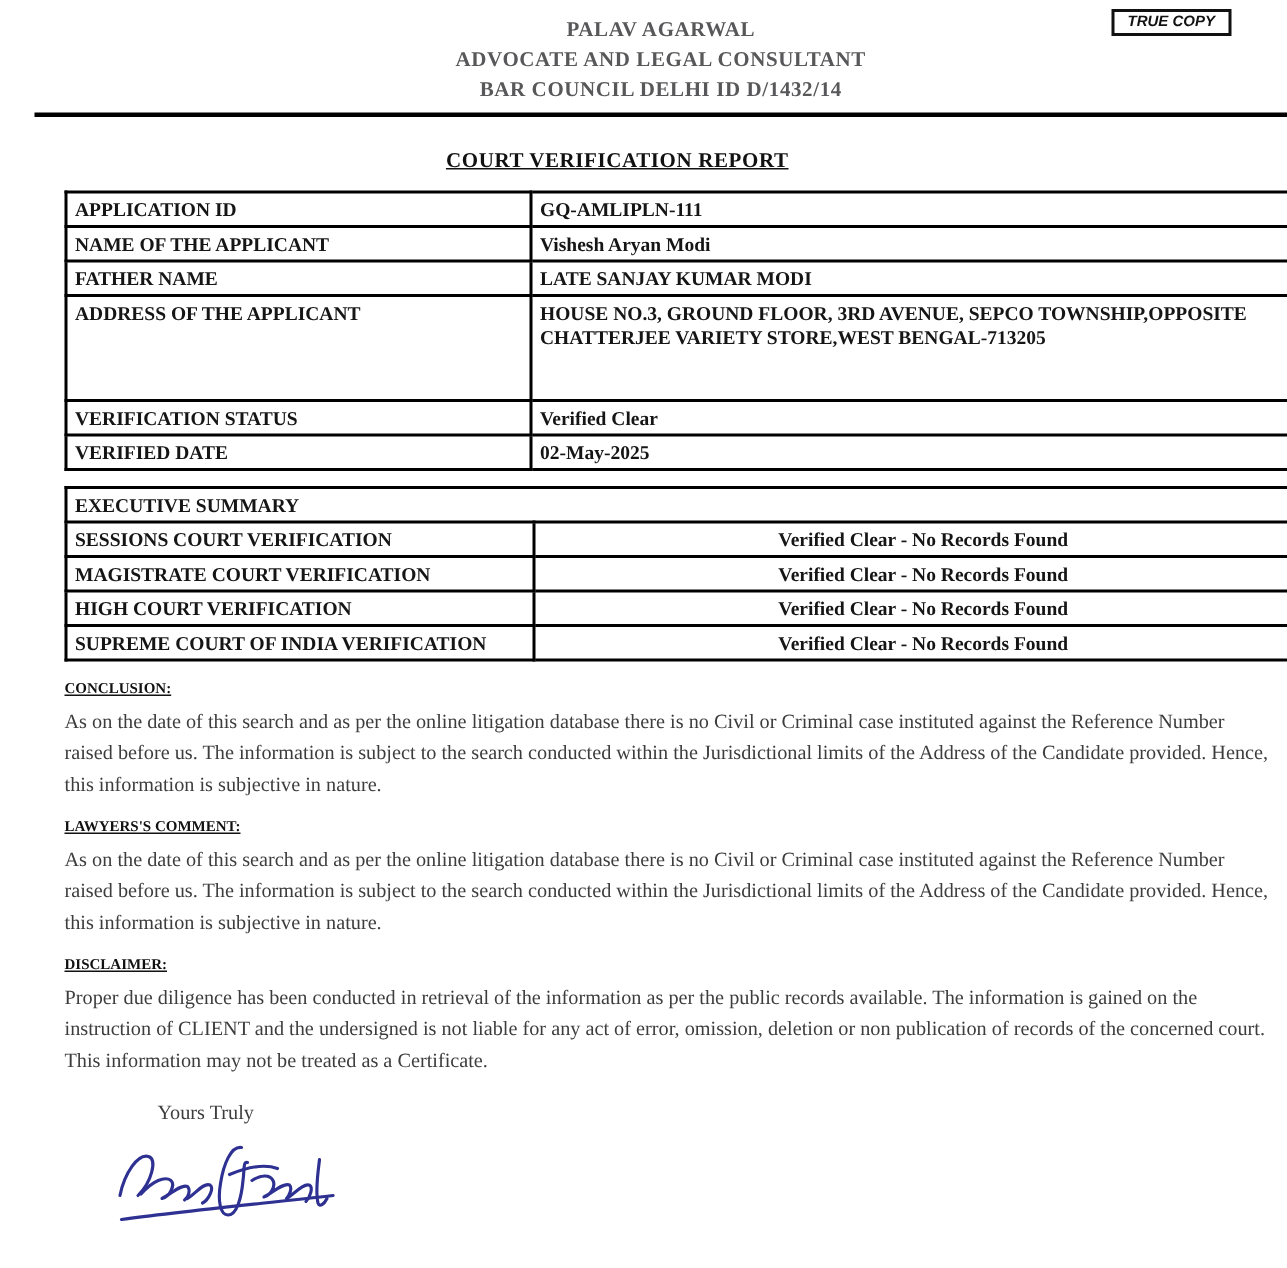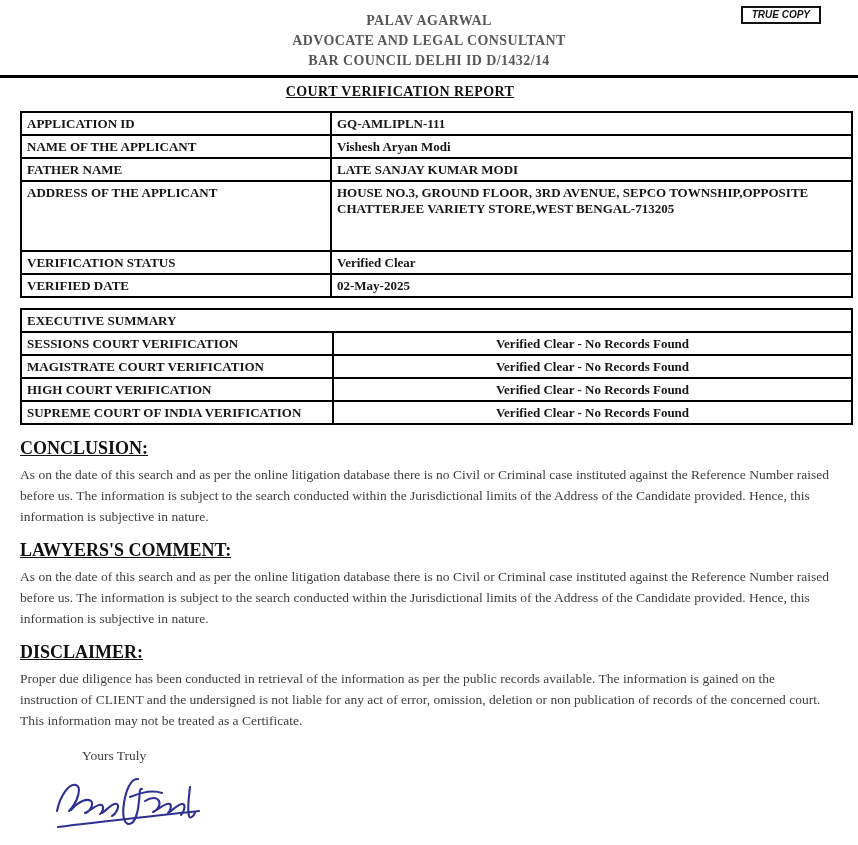--- a/index.html
+++ b/index.html
@@ -4,21 +4,21 @@
 <style>
   * { margin: 0; padding: 0; box-sizing: border-box; }
   html, body { background: #ffffff; }
   body {
     width: 858px; height: 845px;
     font-family: "Liberation Serif", "DejaVu Serif", serif;
     color: #1a1a1a;
     position: relative;
     overflow: hidden;
   }
-  .page { width: 858px; height: 845px; position: relative; }
+  .page { width: 858px; height: 845px; position: relative; padding-left: 23px; }
 
   
   .letterhead {
     padding-top: 11px;
     text-align: center;
     color: #58585a;
     font-weight: bold;
     font-size: 14px;
     line-height: 20px;
     letter-spacing: 0.4px;
@@ -37,21 +37,21 @@
   }
   .rule { width: 858px; height: 3px; background: #000; margin-top: 4px; }
 
   main { padding: 0 8px 0 20px; }
   .report-title {
     text-align: center;
     font-size: 14px;
     font-weight: bold;
     letter-spacing: 0.4px;
     text-decoration: underline;
-    margin: 6px 90px 0 20px;
+    margin: 22px 90px 0 20px;
     color: #111;
   }
 
   table {
     border-collapse: collapse;
     width: 831px;
     table-layout: fixed;
     border-radius: 26px;
   }
   td {
@@ -70,21 +70,21 @@
 
   .summary-table { margin-top: 10px; }
   .summary-table col.c1 { width: 312px; }
   .summary-table col.c2 { width: 519px; }
   .summary-table td { height: 22px; }
   .summary-table .sum-hdr { text-align: left; }
   .summary-table .sum-val { text-align: center; }
 
   .section-heading {
     margin-top: 13px;
-    font-size: 18px;
+    font-size: 10px;
     font-weight: bold;
     text-decoration: underline;
     color: #111;
   }
   .section-body {
     margin-top: 5px;
     font-size: 13.5px;
     line-height: 21px;
     color: #3d3d3d;
     max-width: 812px;

